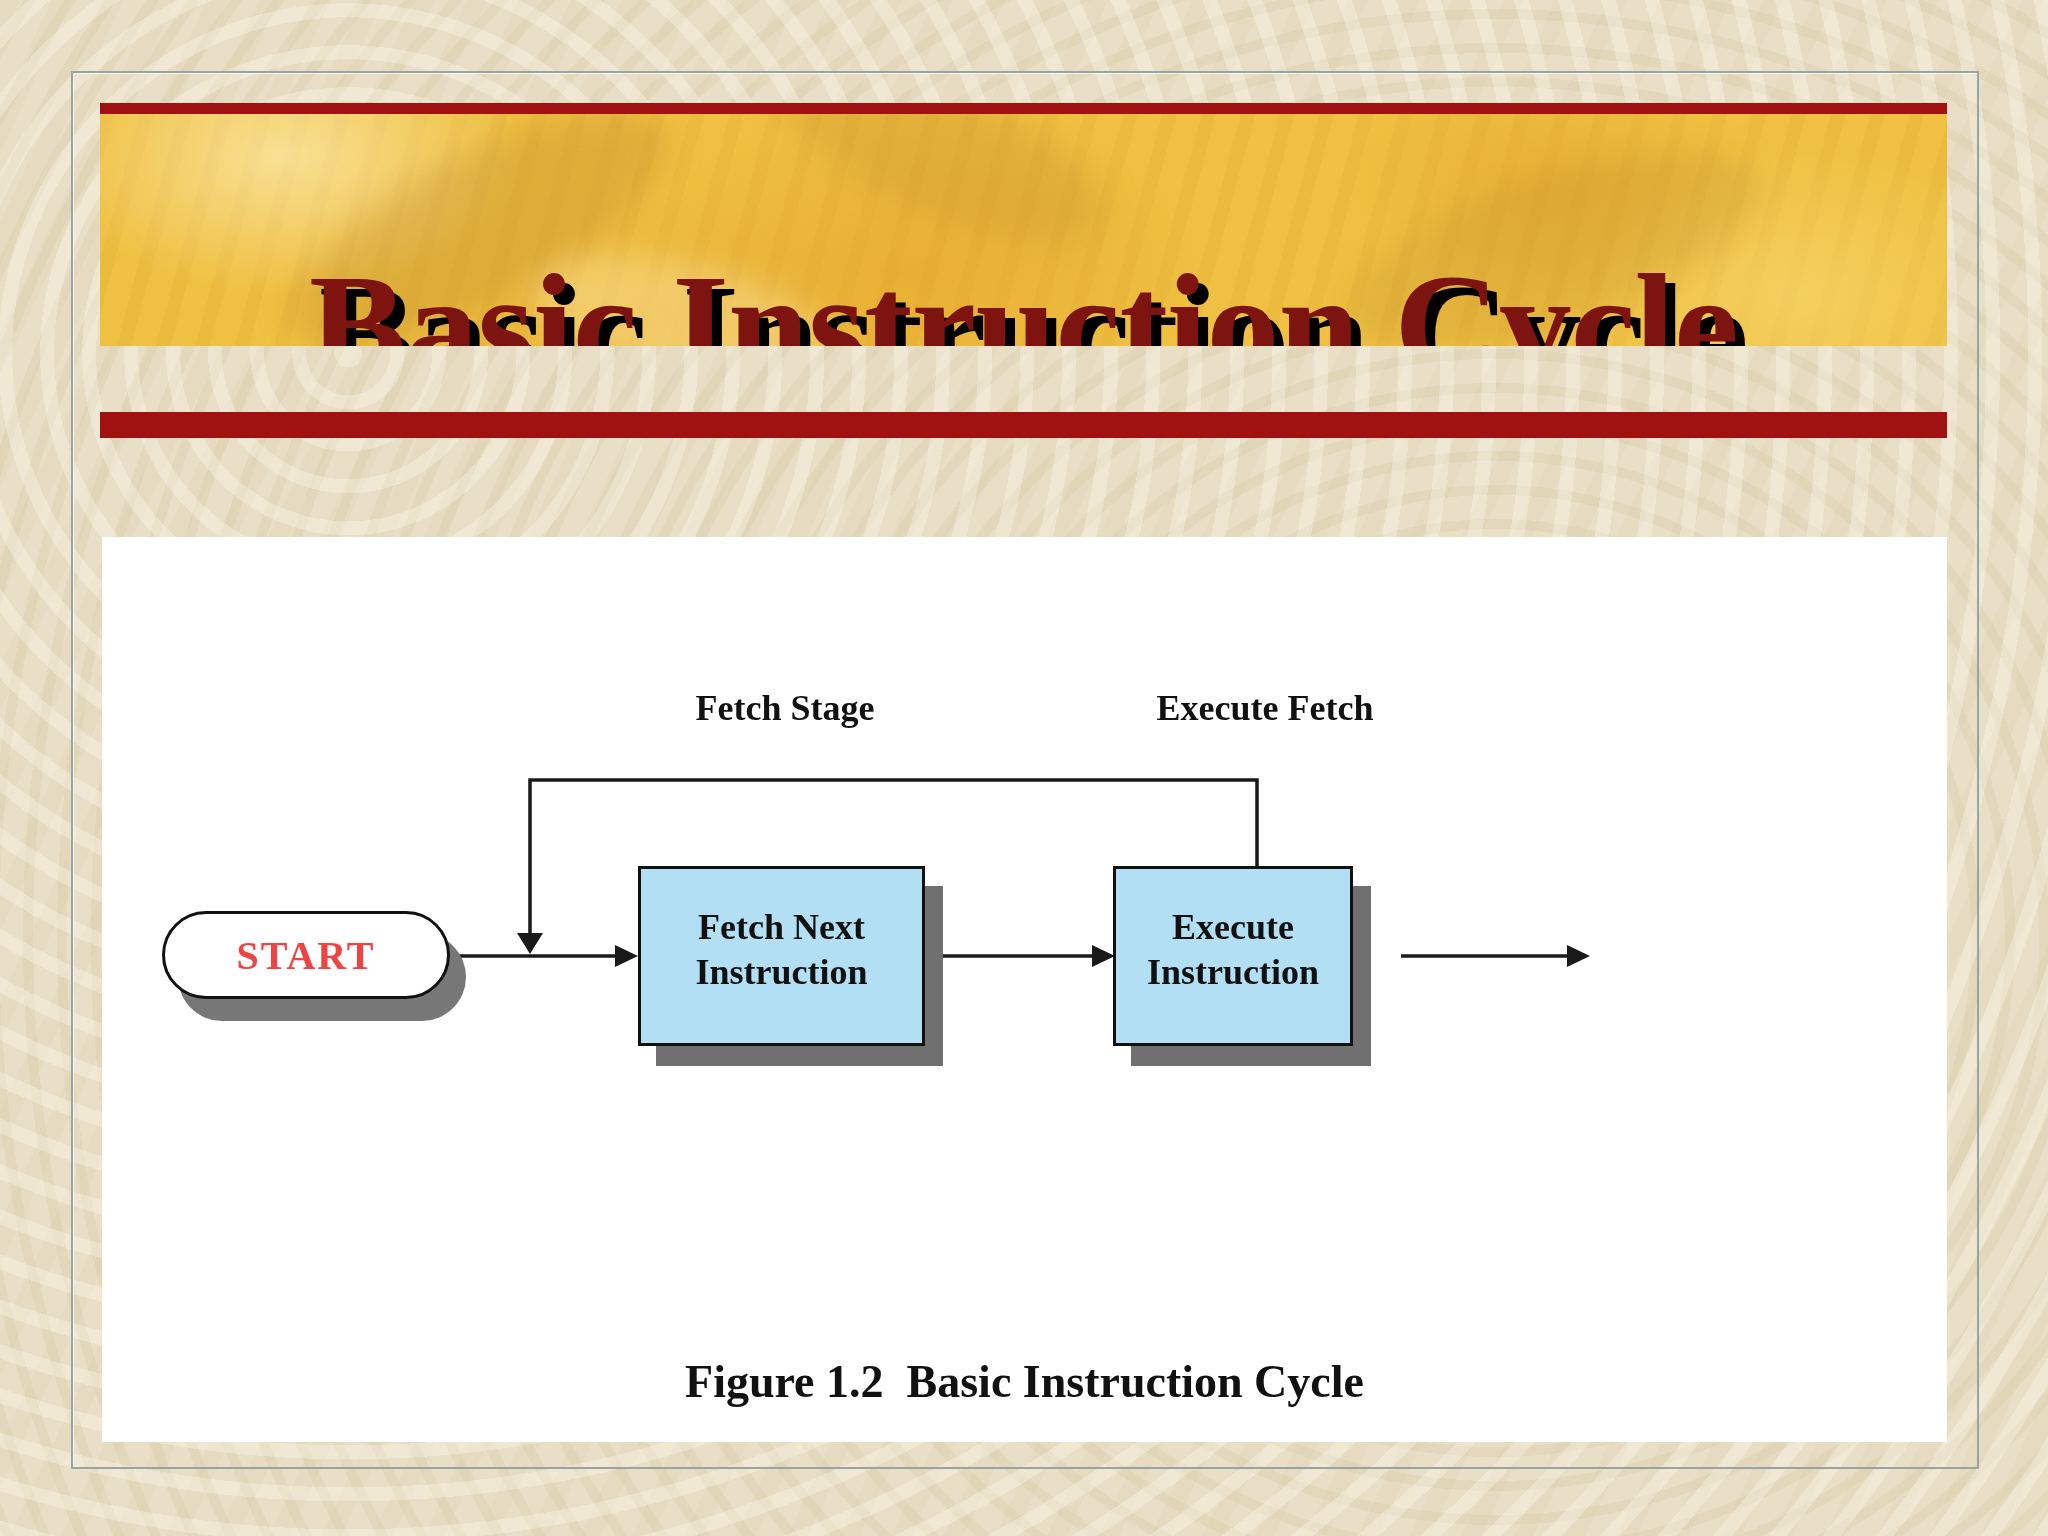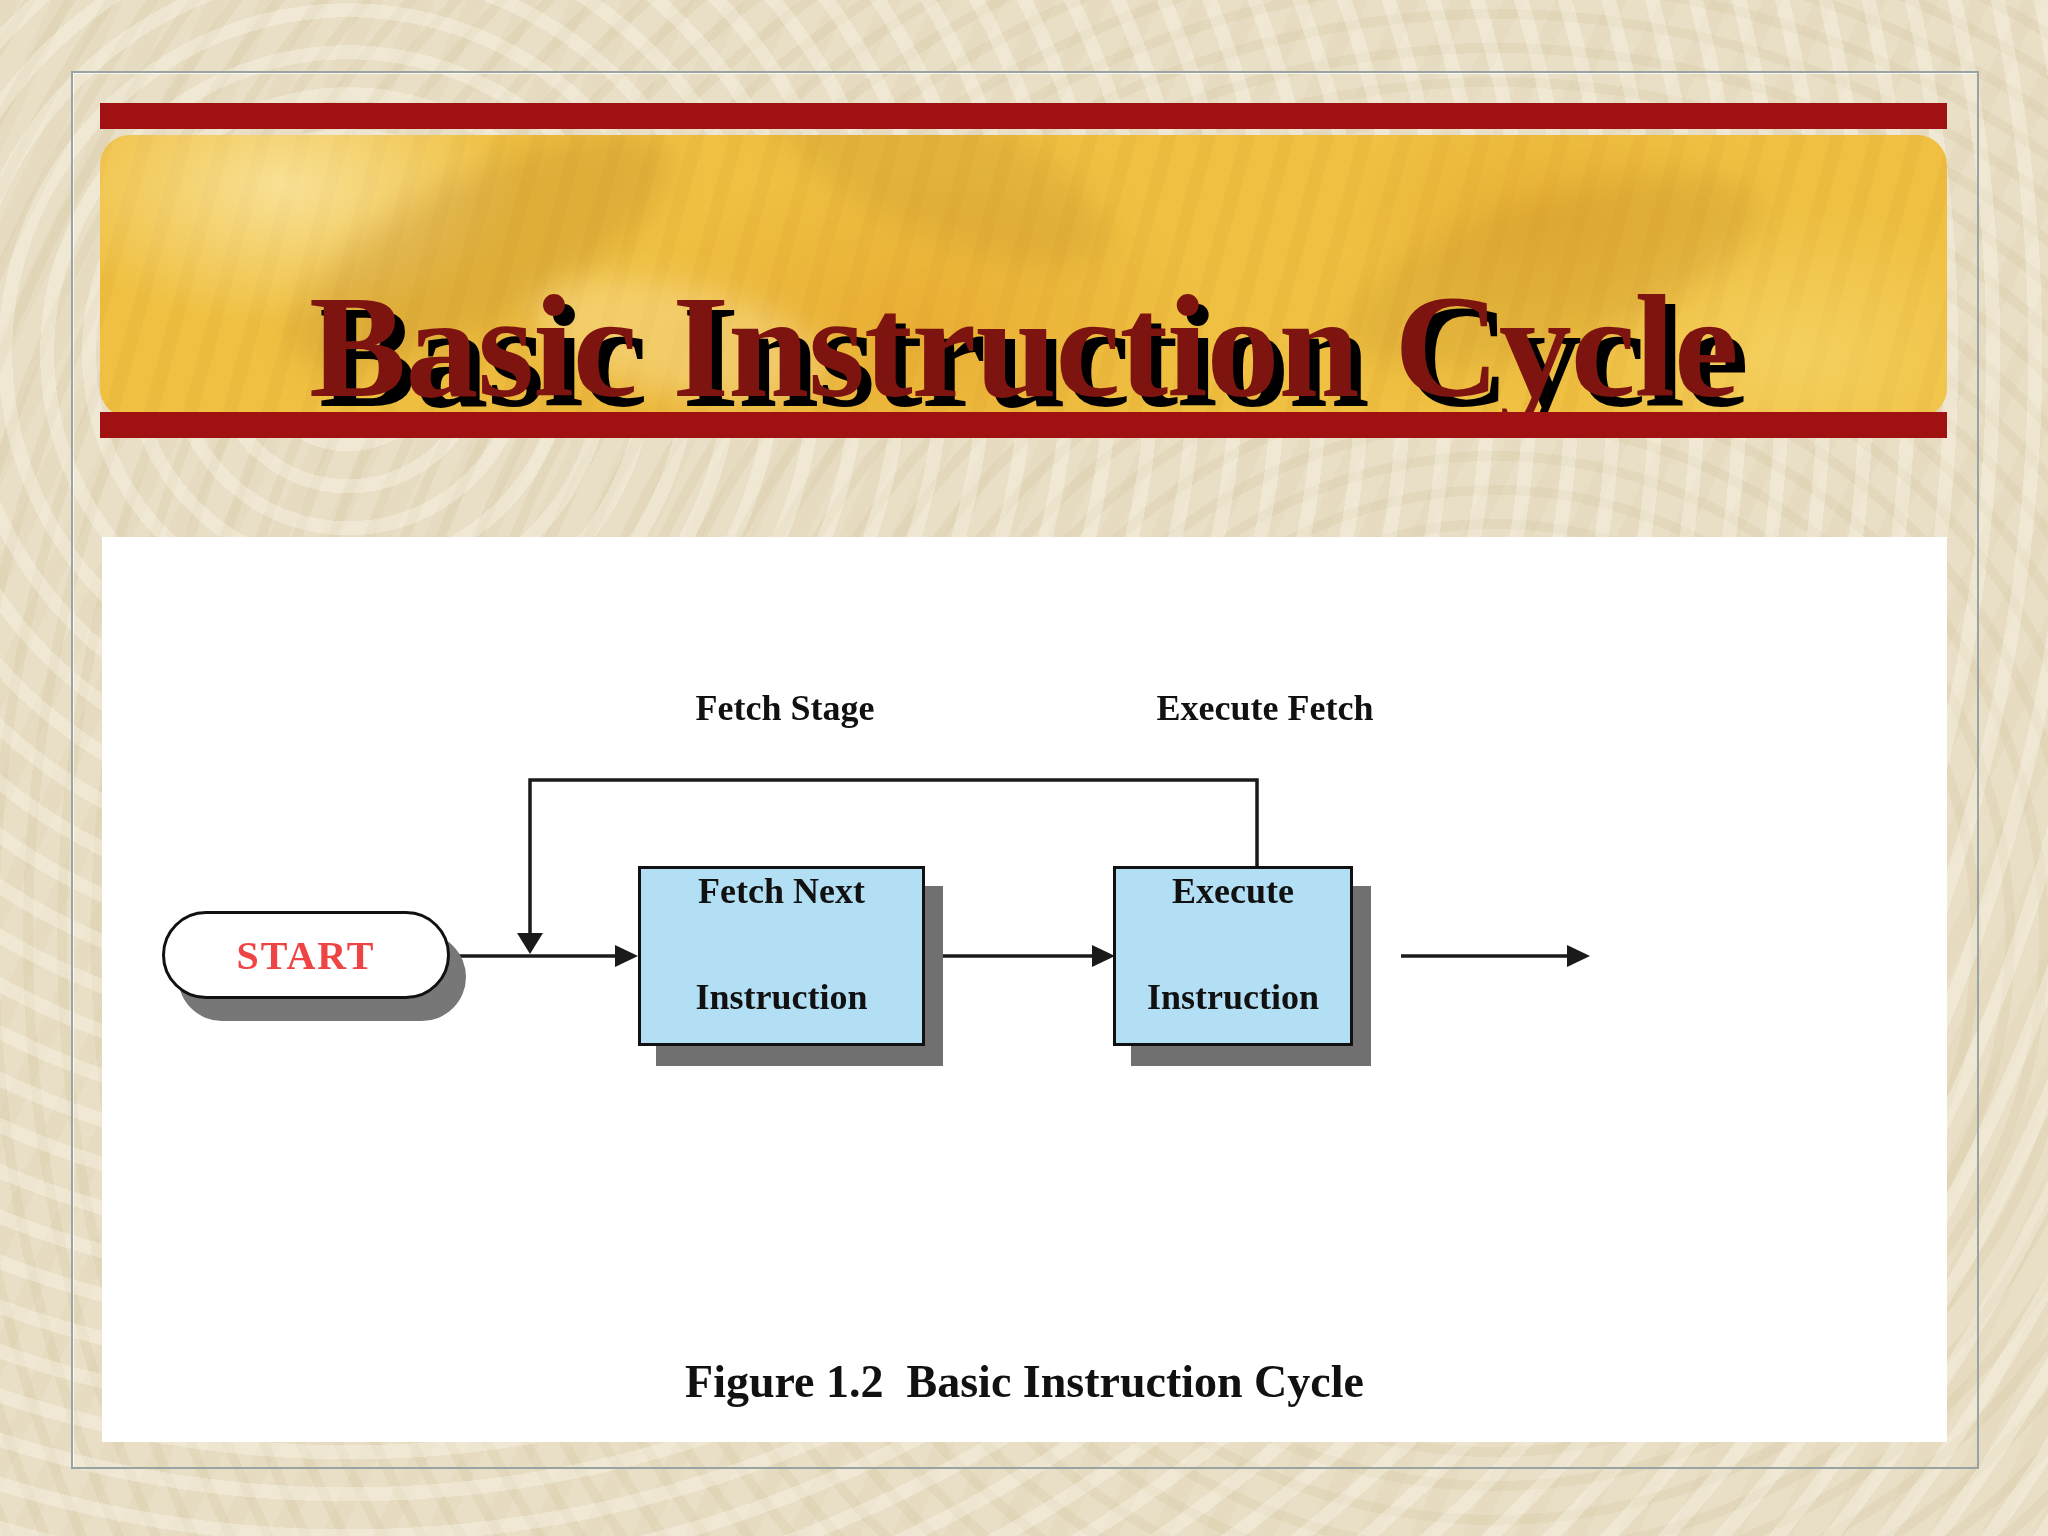--- a/index.html
+++ b/index.html
@@ -15,30 +15,29 @@
   .frame{
     position:absolute;left:71px;top:71px;width:1904px;height:1394px;
     border:2px solid #99a3a2;box-shadow:inset 1px 1px 0 rgba(255,255,255,.75);
   }
   
   .banner{position:absolute;left:100px;top:103px;width:1847px;height:335px;}
   .bar{position:absolute;left:0;width:100%;height:26px;background:#a01111;}
   .bar.top{top:0;}
   .bar.bottom{bottom:0;}
   .gold{
-    position:absolute;left:0;top:32px;width:100%;height:283px;overflow:hidden;
+    position:absolute;left:0;top:11px;width:100%;height:232px;overflow:hidden;
     background-color:#efc041;
     background-image:
       radial-gradient(ellipse 340px 200px at 10% 18%, rgba(255,246,205,.60), rgba(0,0,0,0) 70%),
       radial-gradient(ellipse 420px 240px at 44% 68%, rgba(222,148,32,.40), rgba(0,0,0,0) 70%),
       radial-gradient(ellipse 280px 170px at 78% 28%, rgba(224,160,40,.45), rgba(0,0,0,0) 70%),
       radial-gradient(ellipse 320px 210px at 92% 78%, rgba(249,224,126,.50), rgba(0,0,0,0) 72%),
       radial-gradient(ellipse 380px 200px at 28% 92%, rgba(226,164,44,.35), rgba(0,0,0,0) 70%),
       repeating-linear-gradient(105deg, rgba(186,118,22,.07) 0 14px, rgba(0,0,0,0) 14px 38px);
-    border-radius: 30px;
   }
   .smudge{position:absolute;border-radius:50%;filter:blur(16px);}
   .sm1{left:170px;top:40px;width:420px;height:150px;background:rgba(184,134,40,.30);transform:rotate(-28deg);}
   .sm2{left:660px;top:-30px;width:360px;height:130px;background:rgba(190,138,42,.26);transform:rotate(24deg);}
   .sm3{left:1240px;top:60px;width:430px;height:150px;background:rgba(186,132,36,.24);transform:rotate(-18deg);}
   .sm4{left:430px;top:150px;width:300px;height:110px;background:rgba(255,240,190,.35);transform:rotate(12deg);}
   .title{
     position:absolute;left:0;top:139px;width:100%;margin:0;
     text-align:center;font-size:146px;line-height:1;font-weight:700;
     color:#7d1410;text-shadow:10px 10px 0 #000;letter-spacing:-1px;white-space:nowrap;
@@ -47,23 +46,23 @@
   .panel{position:absolute;left:102px;top:537px;width:1845px;height:905px;background:#fff;}
   
   .stage-label{
     position:absolute;width:340px;text-align:center;
     font-size:36px;font-weight:700;color:#111;white-space:nowrap;
   }
   #fetch-stage-label{left:615px;top:687px;}
   #execute-stage-label{left:1095px;top:687px;}
   .connectors{position:absolute;left:0;top:0;width:2048px;height:1536px;pointer-events:none;}
   .node-box{
-    position:absolute;display:flex;flex-direction:column;justify-content:space-between;align-items:center;
+    position:absolute;display:flex;flex-direction:column;justify-content:center;align-items:center;
     background:#b3dff4;border:3px solid #111;box-sizing:border-box;
-    box-shadow:18px 20px 0 #707070;padding-bottom:23px;
+    box-shadow:18px 20px 0 #707070;padding-bottom:12px;
   }
   #fetch-box{left:638px;top:866px;width:287px;height:180px;}
   #execute-box{left:1113px;top:866px;width:240px;height:180px;}
   .node-box .bline{font-size:36px;line-height:45px;font-weight:700;color:#111;white-space:nowrap;}
   .terminator{
     position:absolute;display:flex;justify-content:center;align-items:center;
     background:#fff;border:3px solid #111;border-radius:60px;box-sizing:border-box;
     box-shadow:16px 22px 0 #777777;
     font-size:40px;font-weight:700;color:#ef4444;letter-spacing:2px;white-space:nowrap;
   }

